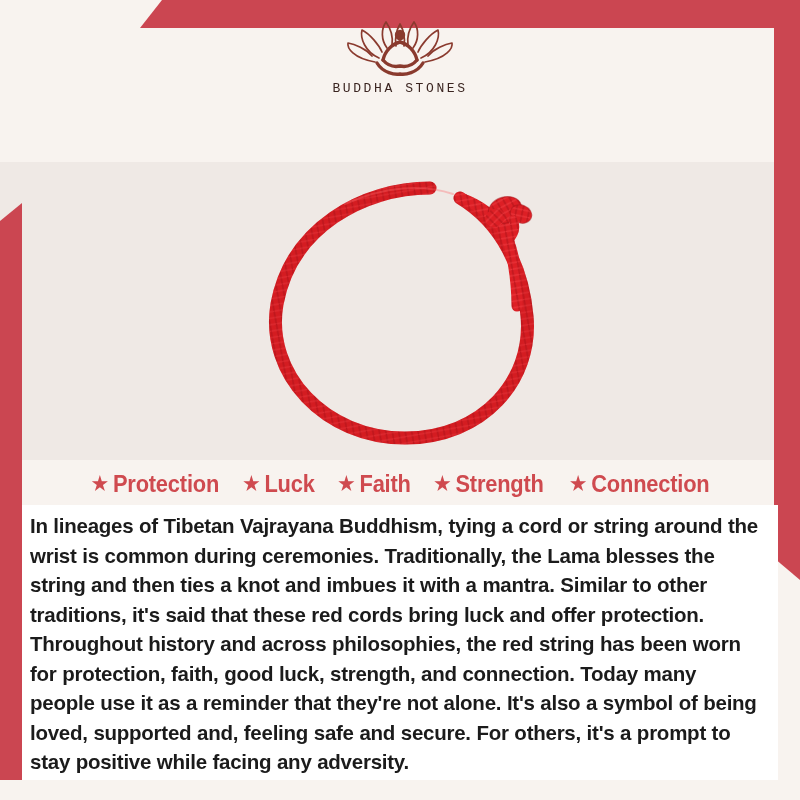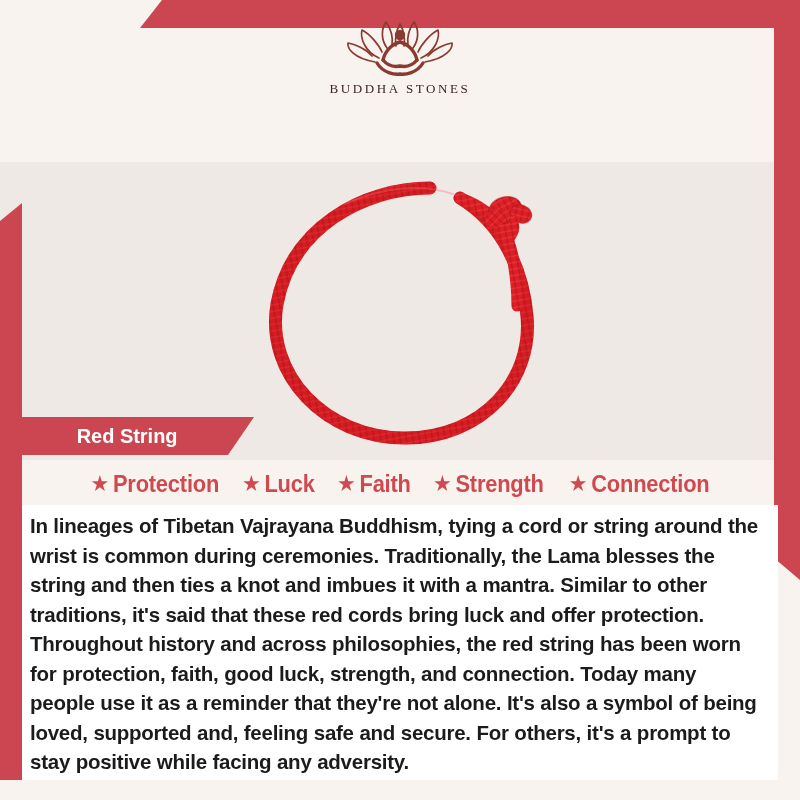--- a/index.html
+++ b/index.html
@@ -46,21 +46,21 @@
   .band-lower{position:absolute;left:0;top:460px;width:800px;height:340px;background:#f8f3ef;}
 
   
   .logo-wrap{
     position:absolute;left:0;top:18px;width:800px;height:80px;
     display:flex;flex-direction:column;align-items:center;justify-content:flex-start;
   }
   .logo-mark{width:130px;height:62px;display:block;}
   .logo-text{
     margin-top:1px;
-    font-family:Liberation Serif, serif;
+    font-family:Liberation Mono, monospace;
     font-size:13px;letter-spacing:2.6px;color:#3a2420;font-weight:400;
   }
 
   
   .title-strip{
     position:absolute;left:152px;top:104px;width:505px;height:54px;
     background:#fbf7f4;
     display:flex;align-items:center;justify-content:center;
   }
   .title-strip .title{
@@ -207,23 +207,20 @@
         <ellipse cx="266" cy="48" rx="11" ry="9" fill="url(#braid)" transform="rotate(22 266 48)"></ellipse>
         <ellipse cx="266" cy="48" rx="11" ry="9" fill="none" stroke="#a81218" stroke-width="1.1" opacity="0.5" transform="rotate(22 266 48)"></ellipse>
         <ellipse cx="240" cy="52" rx="10" ry="9" fill="url(#braid)" transform="rotate(-35 240 52)"></ellipse>
         <path d="M258 54 C 262 62, 258 70, 252 76" fill="none" stroke="url(#braid)" stroke-width="9" stroke-linecap="round"></path>
       </g>
 
       <path d="M90 38 C 130 20, 168 18, 198 28" fill="none" stroke="#ff6a6e" stroke-width="2" stroke-linecap="round" opacity="0.35"></path>
     </svg>
   </div>
 
-  <div class="ribbon">
-    <span class="ribbon-label">Red String</span>
-  </div>
 
   <div class="benefits">
     <div class="benefit">
       <span class="star">★</span>
       <span class="btext">Protection</span>
     </div>
     <div class="b-gap"></div>
     <div class="benefit">
       <span class="star">★</span>
       <span class="btext">Luck</span>

